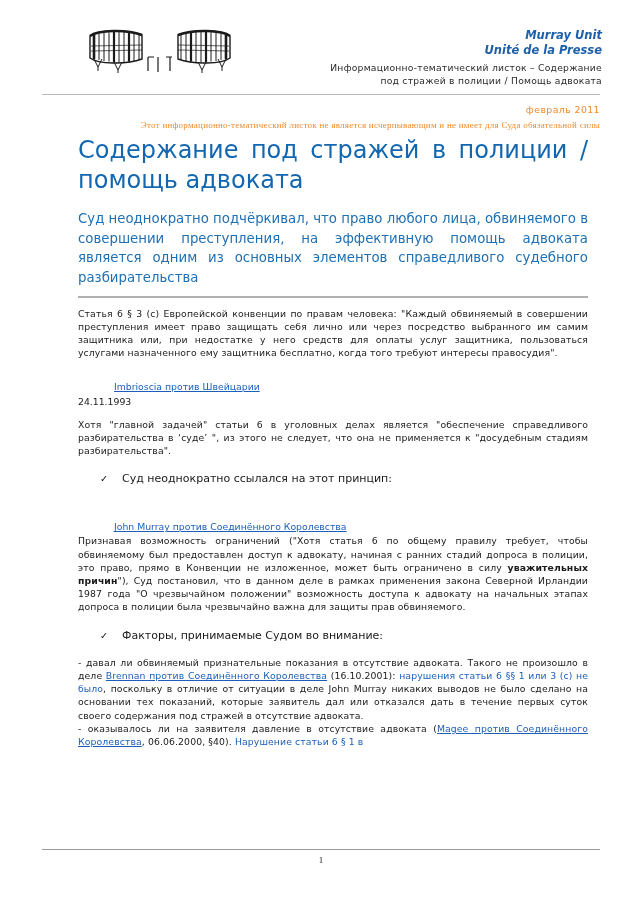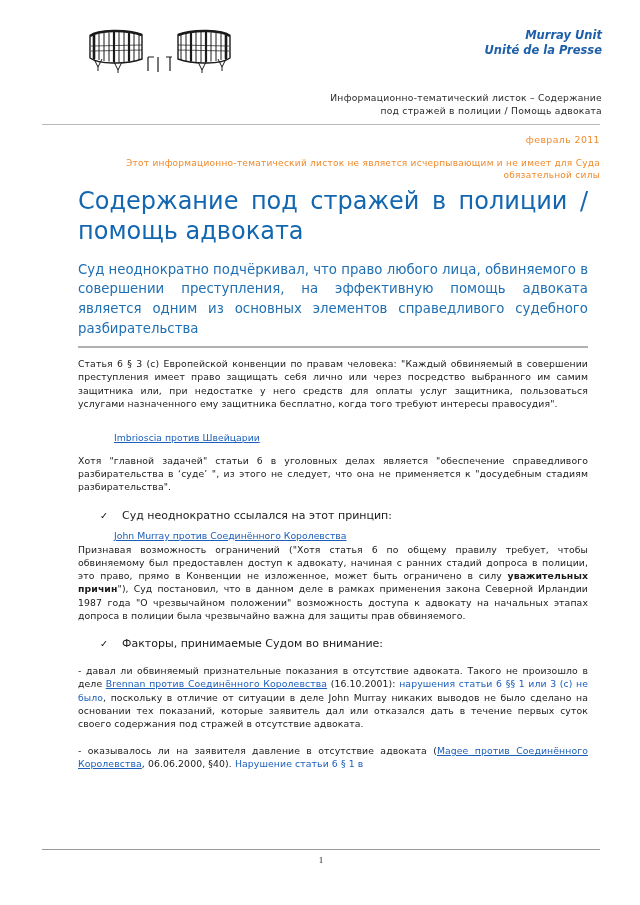--- a/index.html
+++ b/index.html
@@ -65,21 +65,21 @@
   }
   .press-unit {
     color: #1d5fa8;
     font-style: italic;
     font-weight: bold;
     font-size: 11.5px;
     line-height: 14.5px;
     font-family: "DejaVu Sans", "Liberation Sans", sans-serif;
   }
   .factsheet-title {
-    margin-top: 34px;
+    margin-top: 4px;
     font-size: 9.2px;
     line-height: 13px;
     color: #2b2b2b;
     text-align: right;
     padding-left: 30px;
     letter-spacing: 0.25px;
   }
 
   .header-rule {
     border: 0;
@@ -94,21 +94,22 @@
     color: #f08a2b;
     font-size: 9px;
     line-height: 12.6px;
     letter-spacing: 0.25px;
   }
   .meta-date {
     font-size: 9.4px;
     letter-spacing: 0.4px;
   }
   .meta-disclaimer {
-    margin-top: 10px;
+    margin-top: 2px;
+    font-family: Liberation Serif, serif;
   }
 
   
   .main-title {
     color: #1366b0;
     font-size: 24px;
     line-height: 30px;
     font-weight: normal;
     text-align: justify;
     text-align-last: left;
@@ -289,43 +290,44 @@
   <div class="subtitle">Суд неоднократно подчёркивал, что право любого лица, обвиняемого в совершении преступления, на эффективную помощь адвоката является одним из основных элементов справедливого судебного разбирательства</div>
 
   <hr class="subtitle-rule">
 
   <div class="body-wrap">
 
     <p class="body">Статья 6 § 3 (с) Европейской конвенции по правам человека: "Каждый обвиняемый в совершении преступления имеет право защищать себя лично или через посредство выбранного им самим защитника или, при недостатке у него средств для оплаты услуг защитника, пользоваться услугами назначенного ему защитника бесплатно, когда того требуют интересы правосудия".</p>
 
     <div class="case-block">
       <a class="case-link" href="#">Imbrioscia против Швейцарии</a>
+      <div class="case-date">24.11.1993</div>
     </div>
 
     <p class="body">Хотя "главной задачей" статьи 6 в уголовных делах является "обеспечение справедливого разбирательства в ‘суде’ ", из этого не следует, что она не применяется к "досудебным стадиям разбирательства".</p>
 
     <div class="bullet-row">
       <span class="bullet-check">✓</span>
       <span class="bullet-text">Суд неоднократно ссылался на этот принцип:</span>
     </div>
 
-    <div class="case-block" style="margin-top:2px;">
+    <div class="case-block" style="margin-top:30px;">
       <a class="case-link" href="#">John Murray против Соединённого Королевства</a>
     </div>
 
     <p class="body tight"><span>Признавая возможность ограничений ("Хотя статья 6 по общему правилу требует, чтобы обвиняемому был предоставлен доступ к адвокату, начиная с ранних стадий допроса в полиции, это право, прямо в Конвенции не изложенное, может быть ограничено в силу </span><span class="inline-bold">уважительных причин</span><span>"), Суд постановил, что в данном деле в рамках применения закона Северной Ирландии 1987 года "О чрезвычайном положении" возможность доступа к адвокату на начальных этапах допроса в полиции была чрезвычайно важна для защиты прав обвиняемого.</span></p>
 
     <div class="bullet-row">
       <span class="bullet-check">✓</span>
       <span class="bullet-text">Факторы, принимаемые Судом во внимание:</span>
     </div>
 
     <p class="body" style="margin-top:14px;"><span>- давал ли обвиняемый признательные показания в отсутствие адвоката. Такого не произошло в деле </span><a class="inline-link" href="#">Brennan против Соединённого Королевства</a><span> (16.10.2001): </span><span class="inline-blue">нарушения статьи 6 §§ 1 или 3 (с) не было</span><span>, поскольку в отличие от ситуации в деле John Murray никаких выводов не было сделано на основании тех показаний, которые заявитель дал или отказался дать в течение первых суток своего содержания под стражей в отсутствие адвоката.</span></p>
 
-    <p class="body" style="margin-top:14px;"><span>- оказывалось ли на заявителя давление в отсутствие адвоката (</span><a class="inline-link" href="#">Magee против Соединённого Королевства</a><span>, 06.06.2000, §40). </span><span class="inline-blue">Нарушение статьи 6 § 1 в</span></p>
+    <p class="body" style="margin-top:0;"><span>- оказывалось ли на заявителя давление в отсутствие адвоката (</span><a class="inline-link" href="#">Magee против Соединённого Королевства</a><span>, 06.06.2000, §40). </span><span class="inline-blue">Нарушение статьи 6 § 1 в</span></p>
 
   </div>
 
   <div class="footer">
     <hr class="footer-rule">
     <div class="footer-page">1</div>
   </div>
 
 </div>
 

